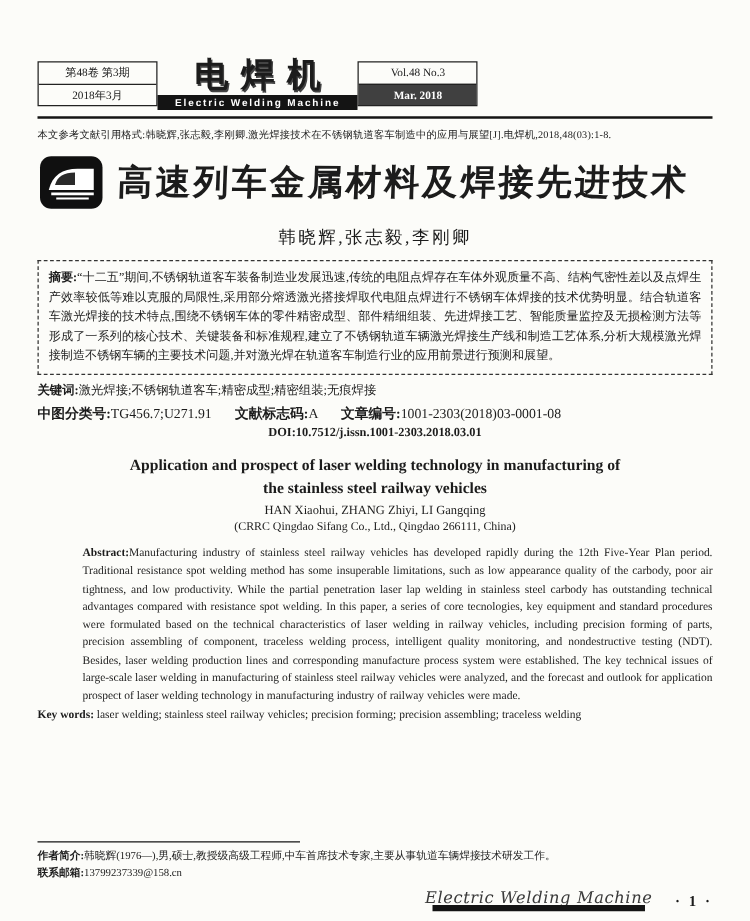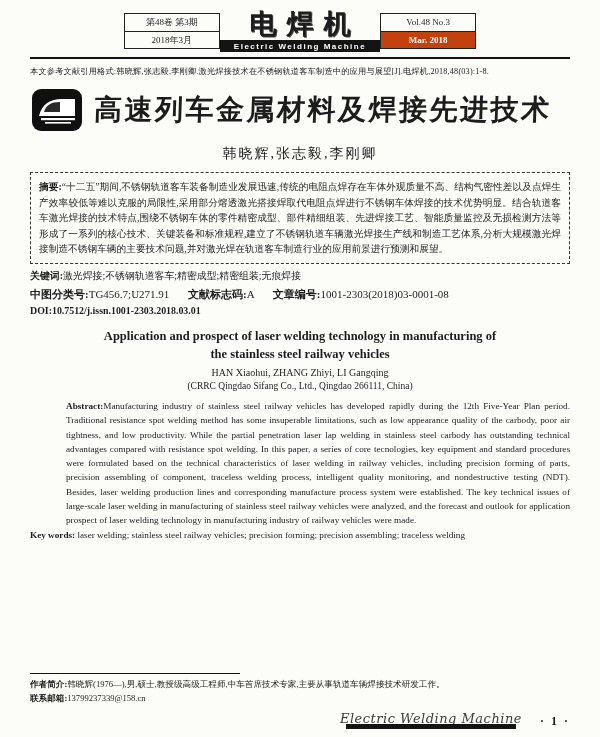--- a/index.html
+++ b/index.html
@@ -4,25 +4,25 @@
 <style>
   * { margin:0; padding:0; box-sizing:border-box; }
   html,body { background:#d9d9d9; }
   body { font-family:"Liberation Serif", serif; color:#1c1c1c; }
   .page{
     width:600px; height:737px; margin:0 auto; background:#fcfcf9;
     padding:10px 30px 8px 30px; display:flex; flex-direction:column;
     overflow:hidden; position:relative;
   }
   
-  .masthead{ display:flex; justify-content:center; align-items:center; }
+  .masthead{ display:flex; justify-content:flex-start; align-items:center;margin-top:36px; }
   .issue-box{ width:96px; border:1.5px solid #222; text-align:center; font-size:9px; line-height:1.2; }
   .issue-box .row{ padding:3px 2px; }
   .issue-box .row+.row{ border-top:1px solid #222; }
-  .issue-box .black{ background:#c2410c; color:#fff; font-weight:bold; }
+  .issue-box .black{ background:#404040; color:#fff; font-weight:bold; }
   .mast-center{ text-align:center; }
   .journal-cn{ font-size:27px; font-weight:900; letter-spacing:10px; padding-left:10px; line-height:1.05;
                text-shadow:1px 1px 0 #444; }
   .journal-en-bar{ margin-top:2px; background:#141414; color:#fff; font-size:8px; font-weight:bold;
                    letter-spacing:1.5px; padding:1.5px 14px; font-family:"Liberation Sans",sans-serif; }
   .top-rule{ border-bottom:2.5px solid #141414; margin-top:5px; }
   
   .citation{ font-size:8.2px; margin:7px 0 2px 0; letter-spacing:.2px; color:#1a1a1a; }
   
   .banner{ display:flex; align-items:center; gap:12px; margin:10px 0 4px 2px; }
@@ -41,21 +41,21 @@
   
   .authors{ text-align:center; font-size:14px; letter-spacing:2px; margin-top:10px; }
   .affiliation{ text-align:center; font-size:10px; margin-top:5px; letter-spacing:.5px; }
   
   .abstract-box{ margin:9px 0 0 0; border:1.3px dashed #333; padding:6px 8px;
                  font-size:9.7px; line-height:1.6; text-align:justify; }
   .lbl{ font-weight:bold; }
   .kw-row{ font-size:9.9px; margin-top:5px; }
   .clc-row{ font-size:11px; margin-top:4px; }
   .clc-row .gap{ margin-left:16px; }
-  .doi-row{ font-size:9.9px; margin-top:3px; font-weight:bold; }
+  .doi-row{ font-size:9.9px; margin-top:3px; font-weight:bold;text-align:center; }
   
   .en-title{ text-align:center; font-weight:bold; font-size:12.5px; line-height:1.45; margin-top:11px; }
   .en-authors{ text-align:center; font-size:10px; margin-top:4px; }
   .en-affil{ text-align:center; font-size:9.5px; margin-top:3px; }
   .en-abstract{ font-size:9.2px; line-height:1.55; text-align:justify; margin-top:8px;margin-left:36px; }
   .en-keywords{ font-size:9.2px; margin-top:3px; }
   
   .footnote{ margin-top:auto; }
   .fn-rule{ width:210px; border-top:1.3px solid #141414; margin-bottom:4px; }
   .fn-line{ font-size:8.6px; line-height:1.55; }

